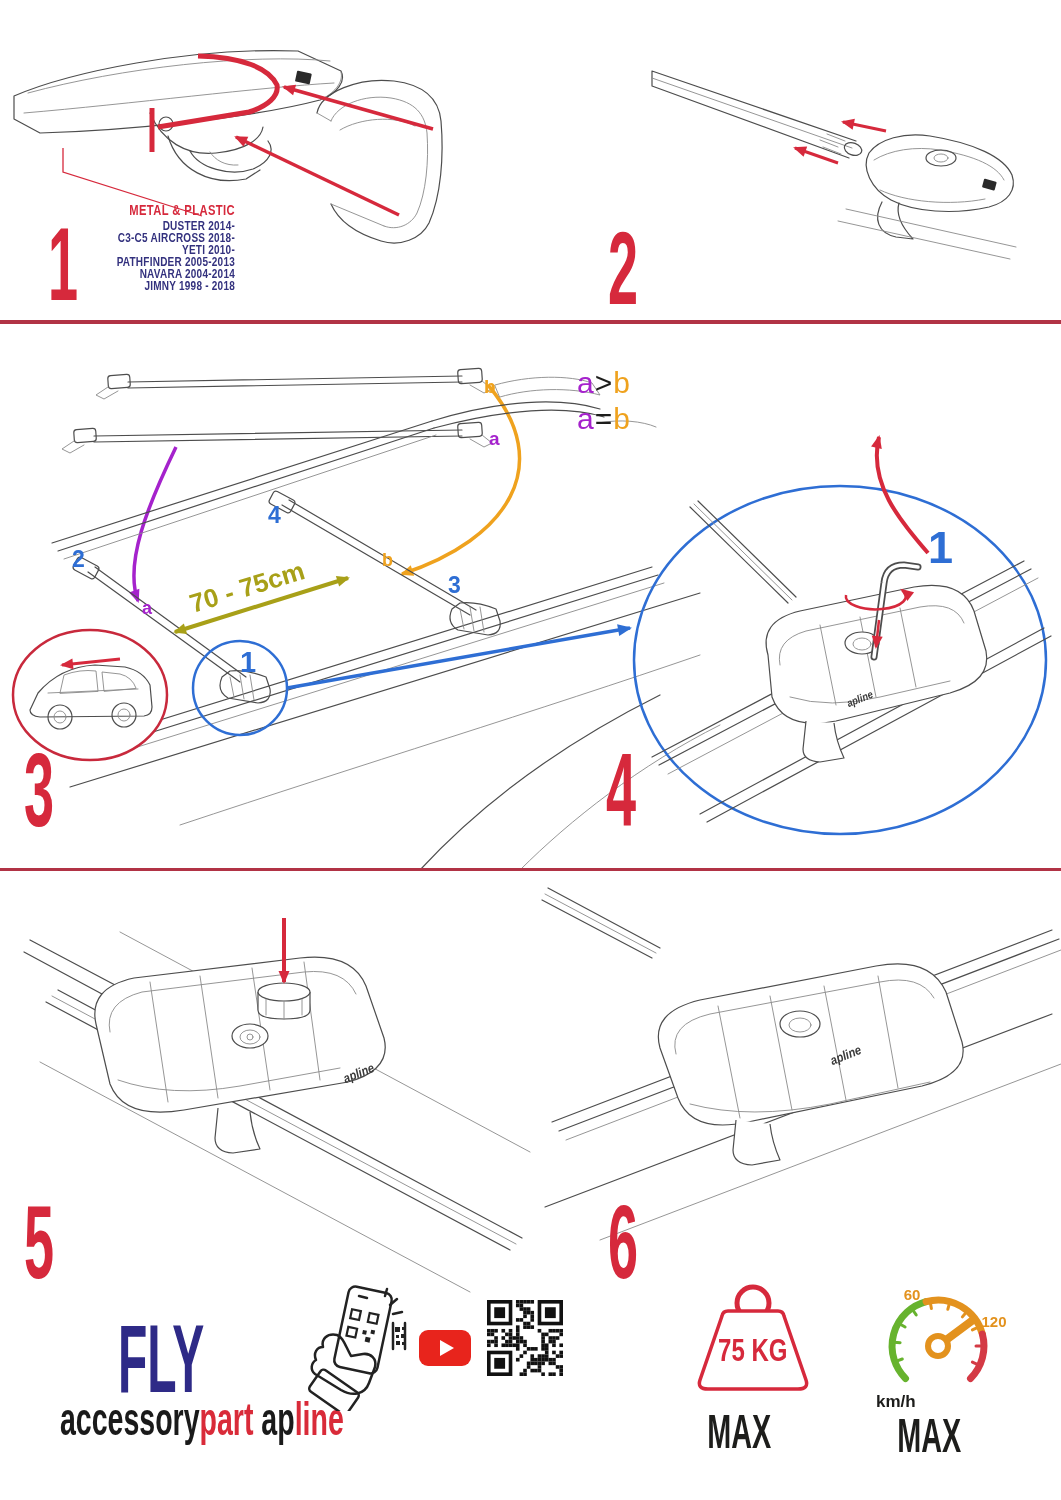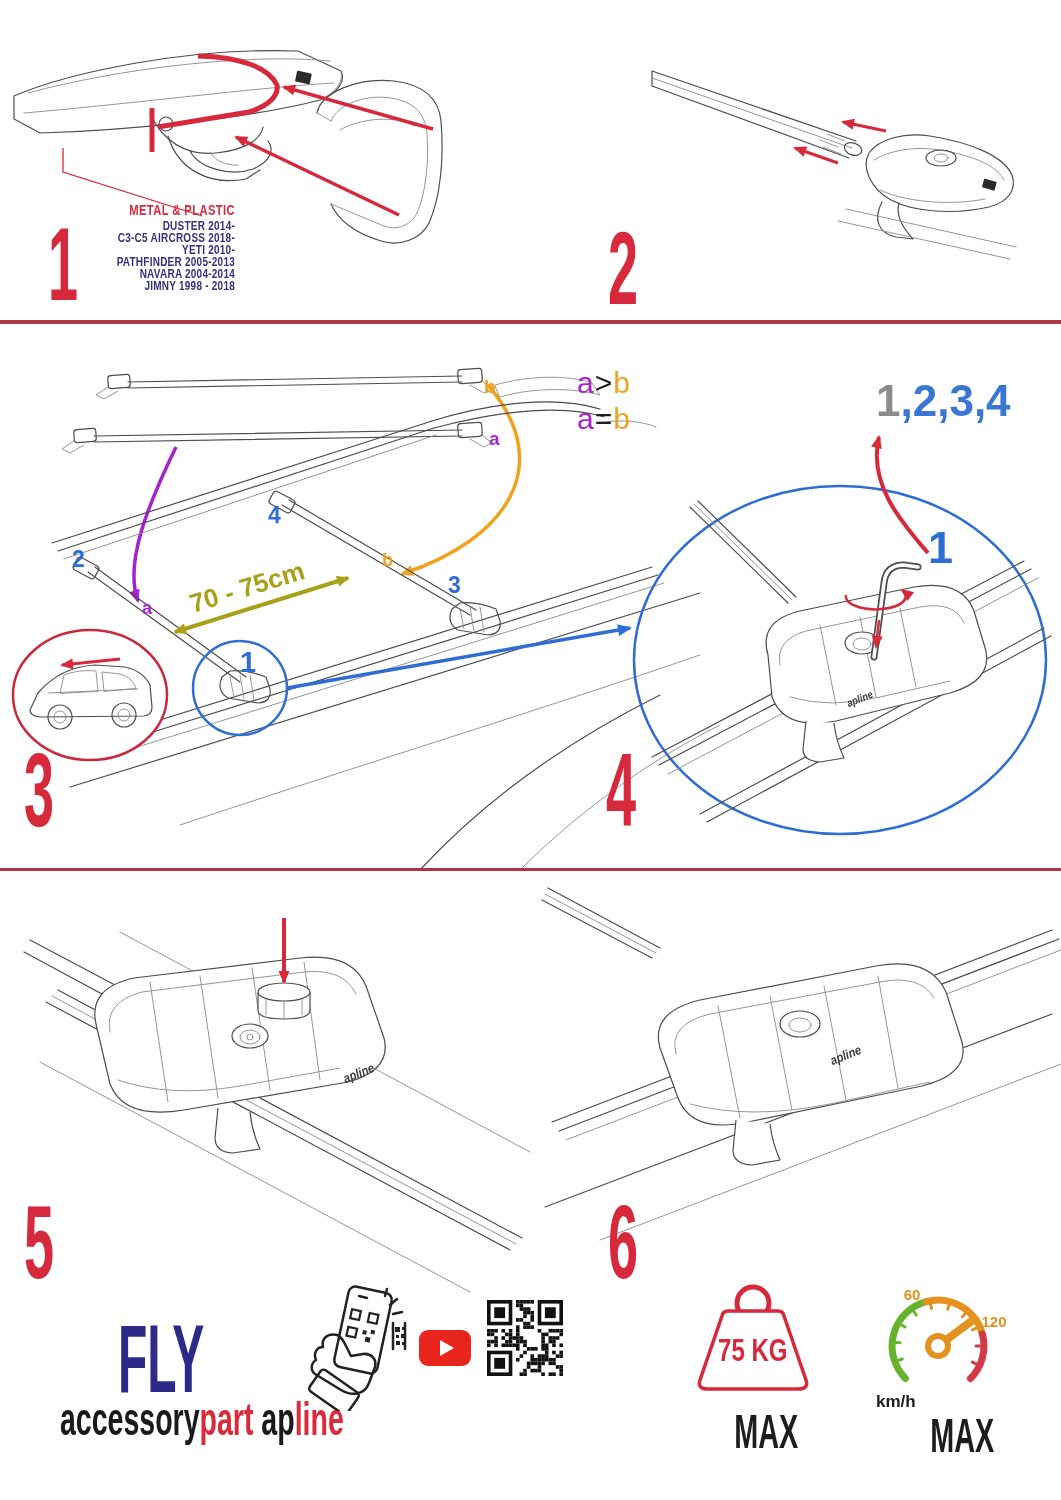--- a/index.html
+++ b/index.html
@@ -22,21 +22,21 @@
   .dist{font-size:26px;font-weight:bold;color:#a8a018;white-space:nowrap;
         transform:rotate(-17deg);transform-origin:left top}
   .seq{font-size:44px;font-weight:bold;letter-spacing:0}
   .seqfirst{color:#8b8b8b}.seqrest{color:#3a76d4}
   .brandtag{font-style:italic;font-weight:bold;font-size:12px;color:#3a3a3a;
             transform:rotate(-22deg) scaleX(.85);transform-origin:left top;white-space:nowrap}
   .fly{font-size:96px;font-weight:bold;color:#2e2a87;transform:scaleX(.5);transform-origin:left top;line-height:.85}
   .wordmark{font-size:46px;font-weight:bold;color:#1a1a1a;transform:scaleX(.62);transform-origin:left top;
             white-space:nowrap;letter-spacing:0}
   .wm-red{color:#d92b39}
-  .maxwrap{display:flex;justify-content:flex-end}
+  .maxwrap{display:flex;justify-content:flex-start}
   .max{font-size:48px;font-weight:bold;color:#1d1d1b;transform:scaleX(.6);transform-origin:center top;line-height:1}
   .kmh{font-size:17px;font-weight:bold;color:#1d1d1b;text-align:left}
 </style>
 </head>
 <body>
 
 <div id="page">
 
   <svg class="abs" style="left:0;top:0" width="1061" height="322" viewBox="0 0 1061 322">
     <defs>
@@ -218,23 +218,20 @@
   </div>
 
   <span class="abs bluelbl" style="left:72px;top:546px;font-size:23px">2</span>
   <span class="abs bluelbl" style="left:268px;top:502px;font-size:23px">4</span>
   <span class="abs bluelbl" style="left:448px;top:572px;font-size:23px">3</span>
   <span class="abs fb" style="left:382px;top:550px;font-size:18px;font-weight:bold">b</span>
   <span class="abs fa" style="left:142px;top:598px;font-size:18px;font-weight:bold">a</span>
   <span class="abs dist" style="left:186px;top:590px">70 - 75cm</span>
   <span class="abs bluelbl" style="left:240px;top:646px;font-size:29px">1</span>
 
-  <div class="abs seq" style="left:876px;top:376px">
-    <span class="seqfirst">1</span><span class="seqrest">,2,3,4</span>
-  </div>
   <span class="abs bluelbl" style="left:928px;top:522px;font-size:45px">1</span>
   <span class="abs brandtag" style="left:845px;top:698px;font-size:11px">apline</span>
 
   <div class="abs num" style="left:24px;top:748px">3</div>
   <div class="abs num" style="left:606px;top:748px">4</div>
 
   <div class="divider" style="top:868px;height:3px"></div>
 
   <svg class="abs" style="left:0;top:872px" width="1061" height="430" viewBox="0 0 1061 430">
     <defs>

